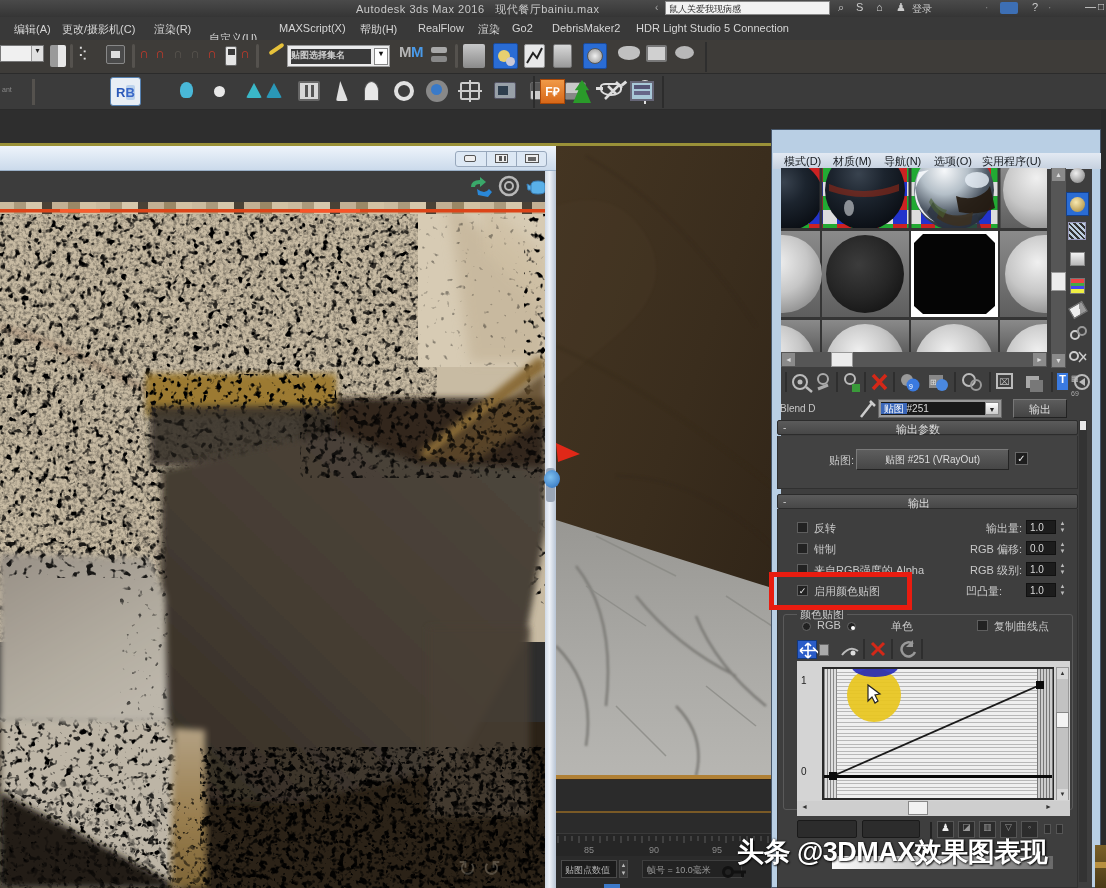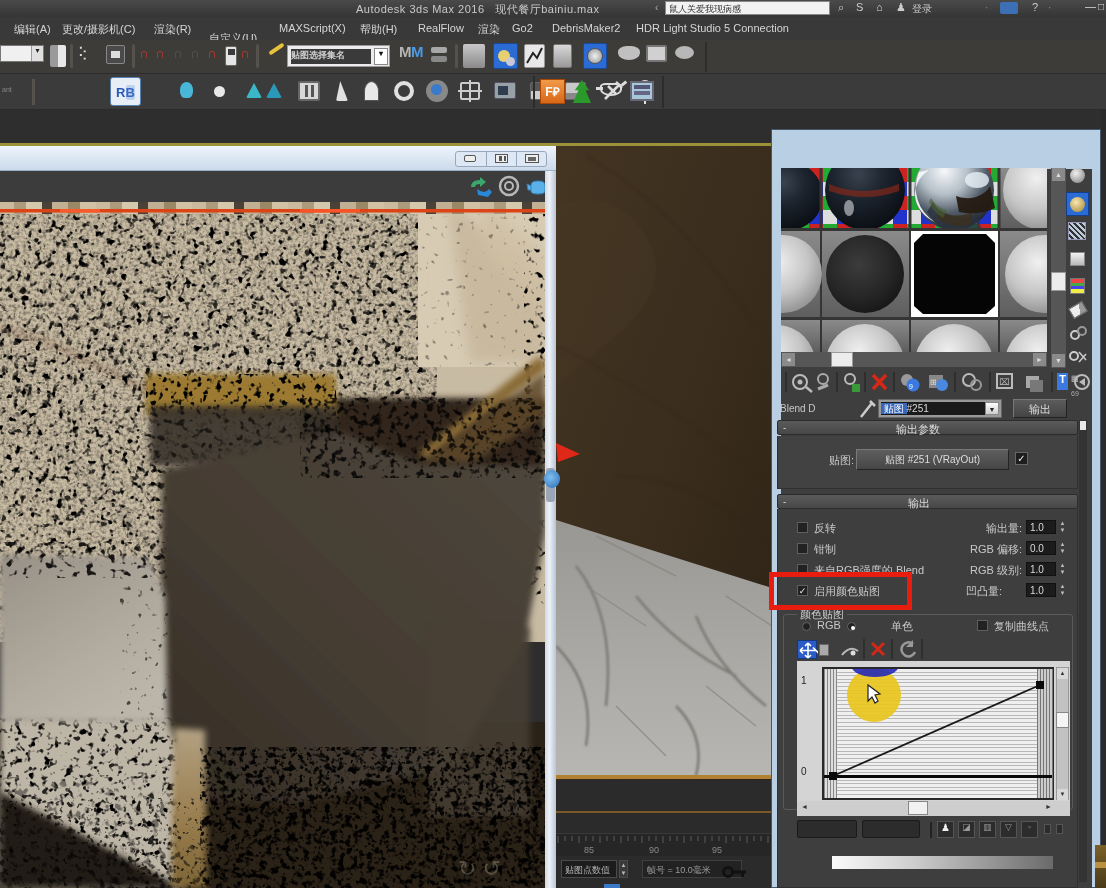--- a/index.html
+++ b/index.html
@@ -398,20 +398,27 @@
         <rect y="7" x="300" width="60" height="3.5" fill="#f85428"></rect>
         <text x="458" y="674" font-size="22" fill="rgba(200,190,170,0.3)" font-family="Liberation Sans">↻ ↺</text>
 
 </svg>
     </div>
   </div>
 
   <div id="me" class="abs" style="left:771px;top:129px;width:330px;height:759px;background:#b9cfe4;border:1px solid #47576b;">
 
 
+    <div class="abs" style="left:1px;top:23px;width:328px;height:16px;background:linear-gradient(#e3eaf3,#c6d1df);font-size:11px;color:#15191e;">
+      <span class="abs" style="left:11px;top:1px;">模式(D)</span>
+      <span class="abs" style="left:60px;top:1px;">材质(M)</span>
+      <span class="abs" style="left:111px;top:1px;">导航(N)</span>
+      <span class="abs" style="left:161px;top:1px;">选项(O)</span>
+      <span class="abs" style="left:209px;top:1px;">实用程序(U)</span>
+    </div>
 
     <div class="abs" style="left:9px;top:39px;width:311px;height:719px;background:#3e3e3e;"></div>
   </div>
 
   <svg class="abs" style="left:781px;top:168px;z-index:5;" width="266" height="184">
     <defs>
       <pattern id="chk" width="28" height="28" patternUnits="userSpaceOnUse">
         <rect width="14" height="14" fill="#cc2222"></rect>
           <rect x="14" width="14" height="14" fill="#22aa33"></rect>
         <rect y="14" width="14" height="14" fill="#2233cc"></rect>
@@ -607,21 +614,21 @@
     <span class="abs" style="left:130px;top:1px;color:#dedede;font-size:11px;">输出</span>
   </div>
   <div class="abs" style="left:777px;top:509px;width:301px;height:379px;background:#3e3e3e;border:1px solid #303030;border-top:none;z-index:4;"></div>
 
   <div class="abs" style="left:0;top:0;z-index:6;" id="outRows">
     <div class="abs" style="left:797px;top:522px;width:11px;height:11px;background:#222;border:1px solid #5e5e5e;"></div>
     <span class="abs" style="left:814px;top:521px;font-size:11px;color:#c8c8c8;">反转</span>
     <div class="abs" style="left:797px;top:543px;width:11px;height:11px;background:#222;border:1px solid #5e5e5e;"></div>
     <span class="abs" style="left:814px;top:542px;font-size:11px;color:#c8c8c8;">钳制</span>
     <div class="abs" style="left:797px;top:564px;width:11px;height:11px;background:#222;border:1px solid #5e5e5e;"></div>
-    <span class="abs" style="left:814px;top:563px;font-size:11px;color:#c8c8c8;">来自RGB强度的 Blend</span>
+    <span class="abs" style="left:814px;top:563px;font-size:11px;color:#c8c8c8;">来自RGB强度的 Alpha</span>
     <div class="abs" style="left:797px;top:585px;width:11px;height:11px;background:#222;border:1px solid #5e5e5e;color:#eee;font-size:9px;line-height:11px;text-align:center;">✓</div>
     <span class="abs" style="left:814px;top:584px;font-size:11px;color:#c8c8c8;">启用颜色贴图</span>
     <span class="abs" style="left:966px;top:521px;font-size:11px;color:#c8c8c8;text-align:right;width:56px;display:inline-block;">输出量:</span>
     <span class="abs" style="left:956px;top:542px;font-size:11px;color:#c8c8c8;text-align:right;width:66px;display:inline-block;">RGB 偏移:</span>
     <span class="abs" style="left:956px;top:563px;font-size:11px;color:#c8c8c8;text-align:right;width:66px;display:inline-block;">RGB 级别:</span>
     <span class="abs" style="left:966px;top:584px;font-size:11px;color:#c8c8c8;text-align:left;width:56px;display:inline-block;">凹凸量:</span>
   </div>
   <div class="abs" style="left:0;top:0;z-index:6;" id="outSpin">
     <div class="abs" style="left:1026px;top:520px;width:30px;height:14px;background:#1c1c1c;border:1px solid #111;color:#d8d8d8;font-size:10px;line-height:14px;padding-left:3px;">1.0</div>
     <div class="abs" style="left:1058px;top:520px;width:9px;height:15px;background:#3e3e3e;color:#bbb;font-size:6px;line-height:7px;text-align:center;">▲<br>▼</div>
@@ -715,14 +722,16 @@
     <div class="abs" style="left:1px;top:1px;width:6px;height:9px;background:#e8e8e8;"></div>
   </div>
 
   <div class="abs" style="left:769px;top:572px;width:143px;height:38px;border:5px solid #e91c10;z-index:40;"></div>
 
   <div class="abs" style="left:1101px;top:110px;width:5px;height:778px;background:#2a2a2a;"></div>
 
   <div class="abs" style="left:1095px;top:845px;width:11px;height:43px;background:linear-gradient(#7a6028,#4a3a18);z-index:3;"></div>
   <div class="abs" style="left:1095px;top:862px;width:11px;height:6px;background:#b89040;z-index:3;"></div>
 
+  <div class="abs" style="left:737px;top:834px;font-size:27px;font-weight:bold;color:#fff;white-space:nowrap;letter-spacing:-0.5px;z-index:60;
+       text-shadow:0 0 2px rgba(0,0,0,.8),1px 1px 2px rgba(0,0,0,.9);">头条 @3DMAX效果图表现</div>
 
 </div>
 
 </body></html>

